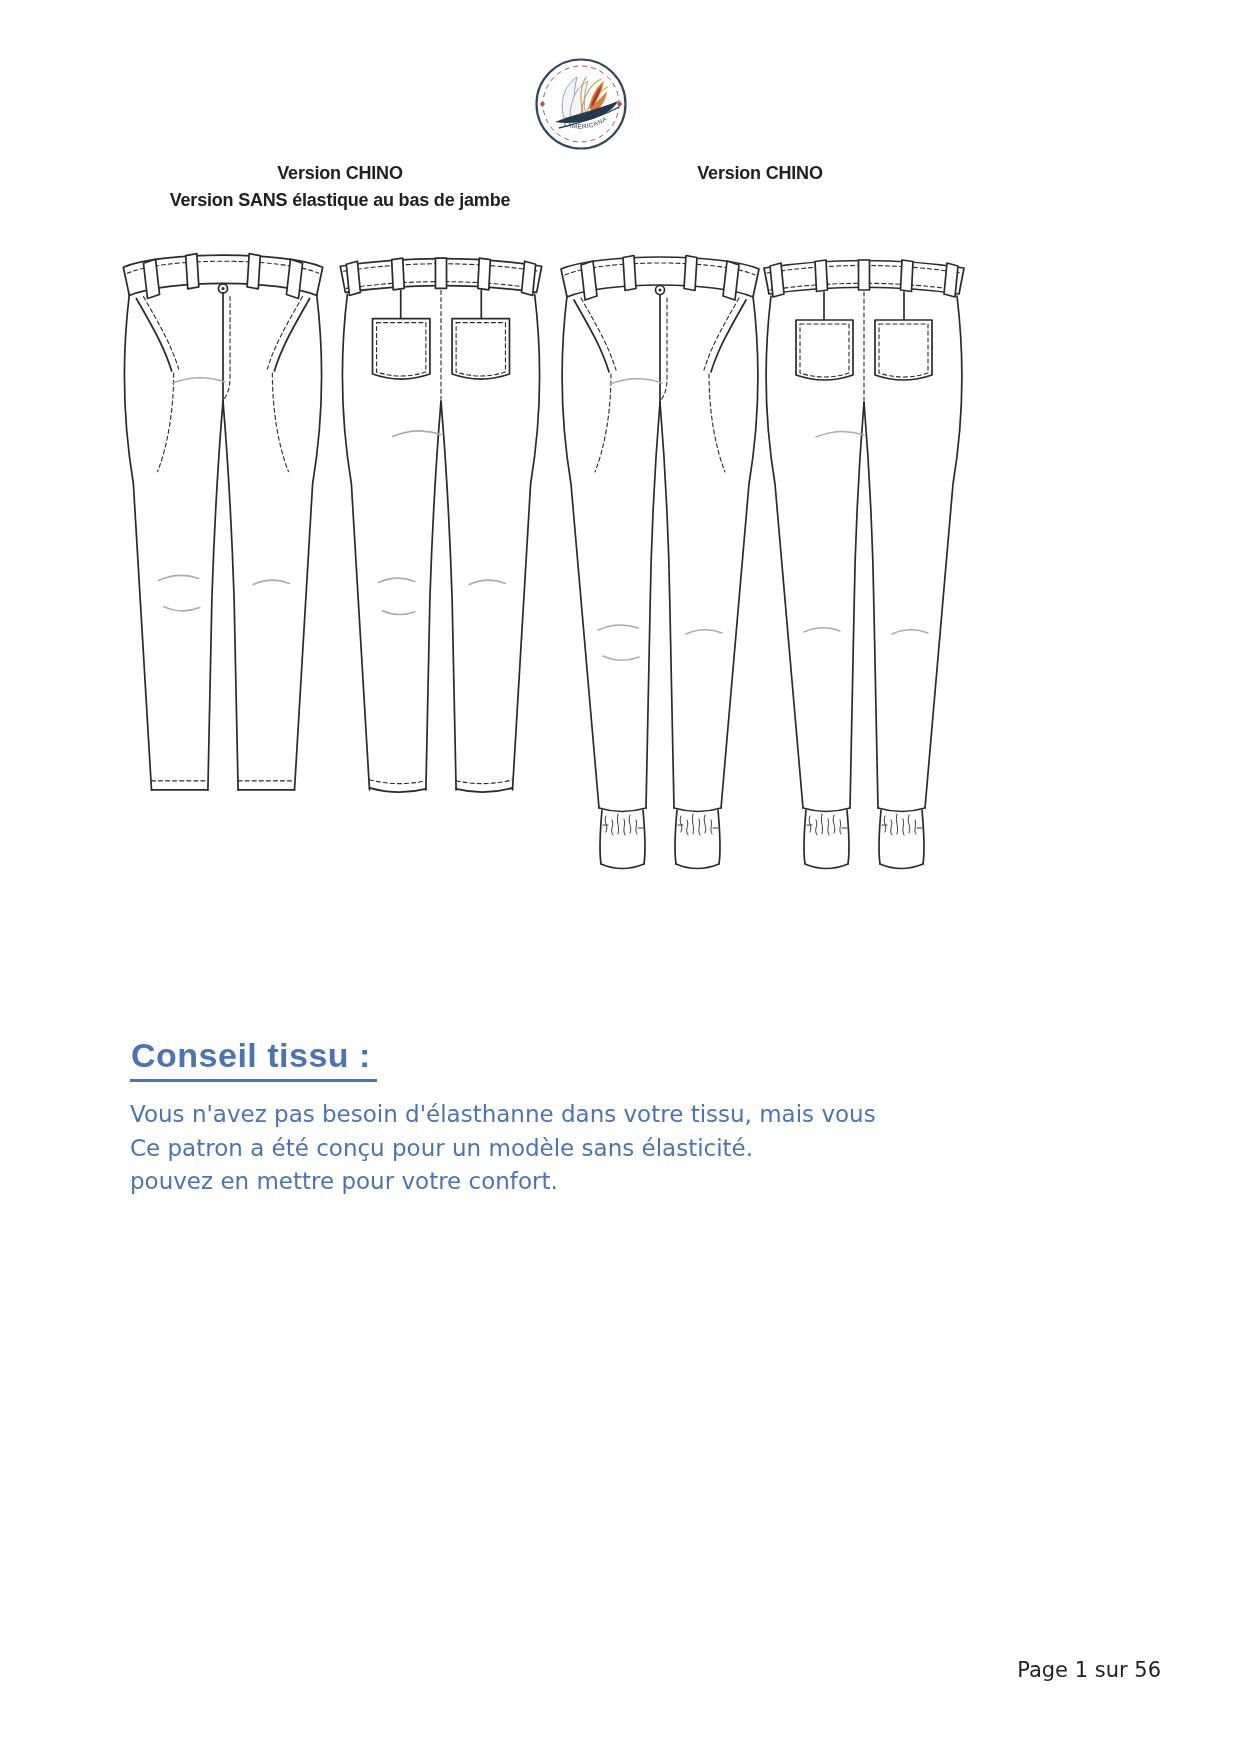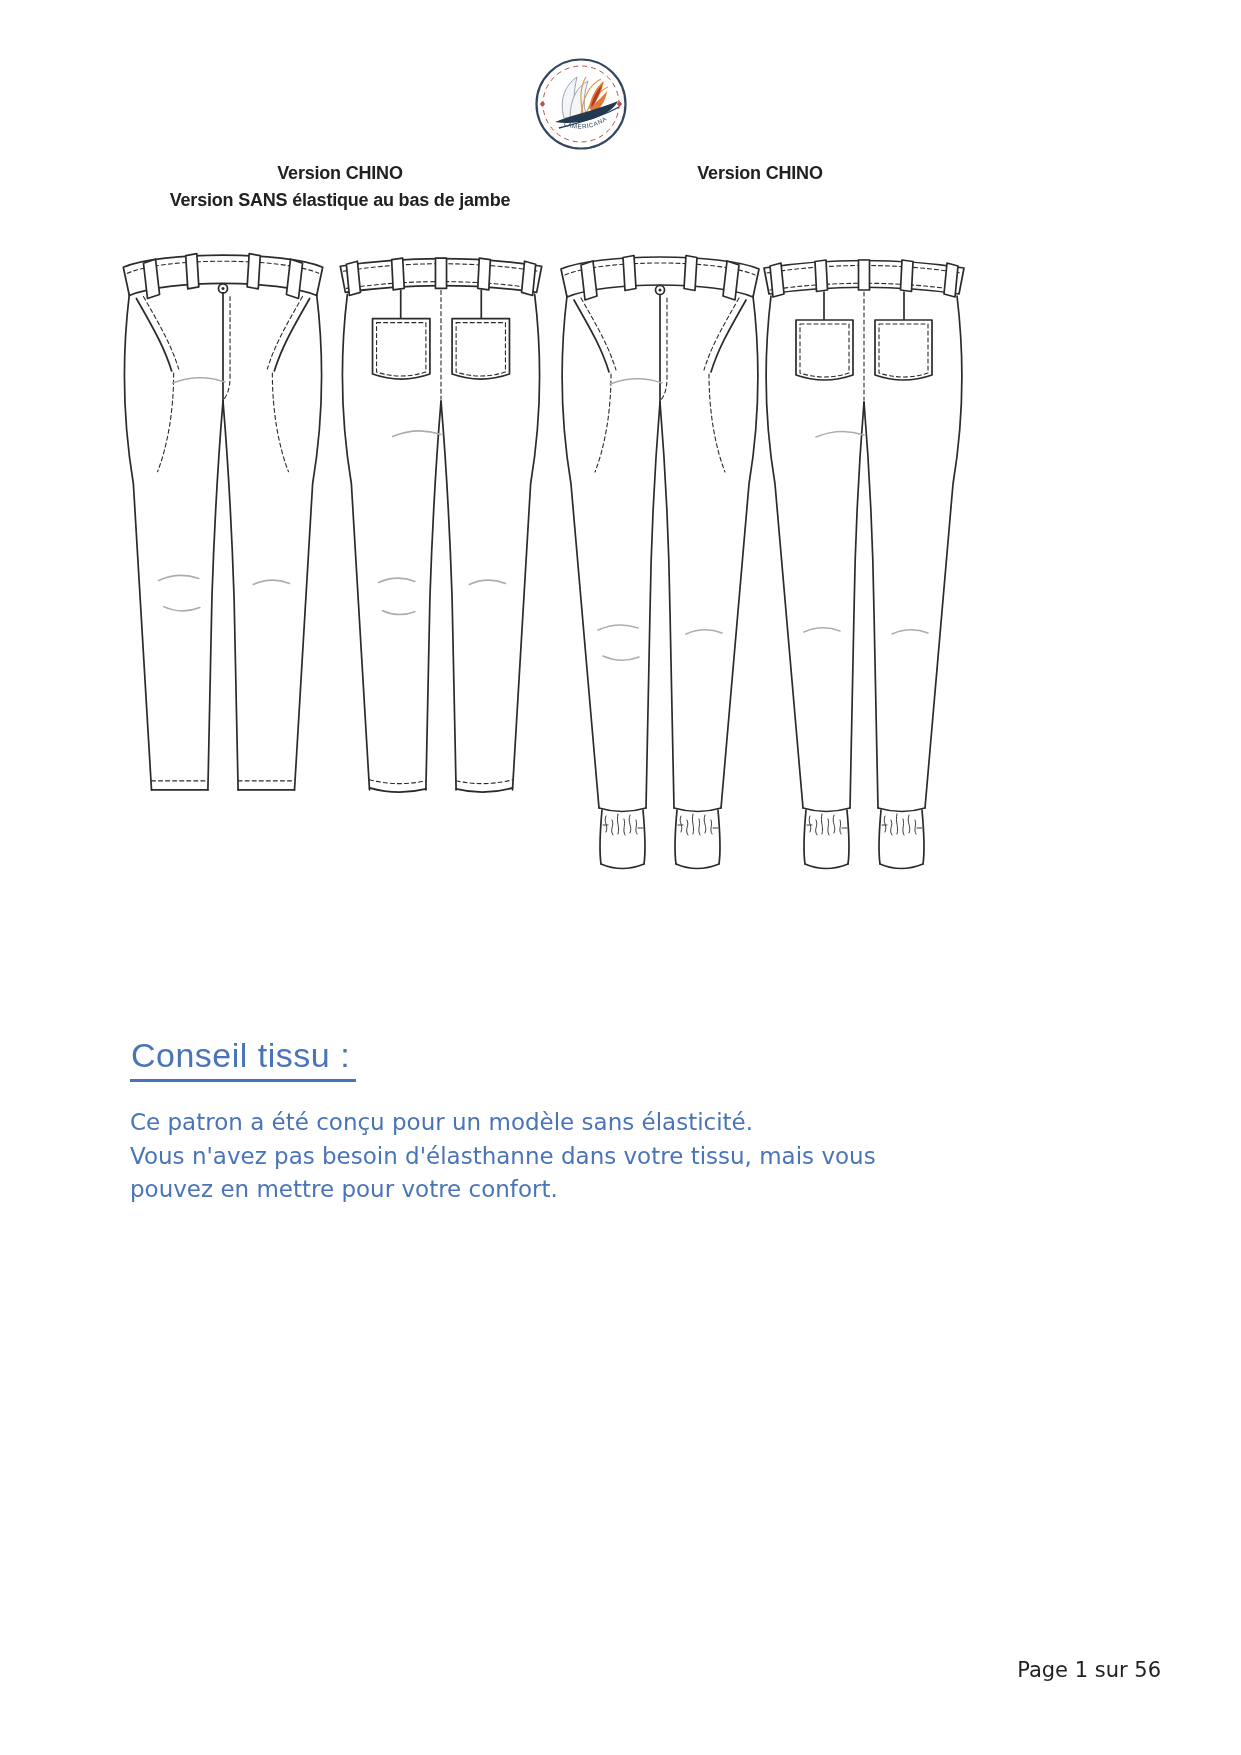--- a/index.html
+++ b/index.html
@@ -17,22 +17,22 @@
 
   
   .fig{position:absolute;}
   #fig1{left:116px;top:230px;width:214px;height:576px;}
   #fig2{left:334px;top:230px;width:214px;height:576px;}
   #fig3{left:554px;top:230px;width:212px;height:652px;}
   #fig4{left:758px;top:230px;width:212px;height:652px;}
 
   
   .conseil{position:absolute;left:130px;top:1036px;width:800px;color:#4a74b8;}
-  .conseil-h{display:inline-block;font-size:34px;font-weight:400;letter-spacing:0.5px;
-             color:#4a74b8;border-bottom:3px solid #4a74b8;padding:0 6px 4px 1px;margin-bottom:24px;text-align:center;}
+  .conseil-h{display:inline-block;font-size:34px;font-weight:700;letter-spacing:0.5px;
+             color:#4a74b8;border-bottom:3px solid #4a74b8;padding:0 6px 4px 1px;margin-bottom:16px;text-align:center;}
   .bodytext{font-family:"DejaVu Sans",sans-serif;font-size:23px;line-height:33.5px;color:#4a74b8;}
 
   
   .footer{position:absolute;left:0;top:1658px;width:1161px;text-align:right;
           font-family:"DejaVu Sans",sans-serif;font-size:21px;color:#1f1f1f;}
 </style>
 </head>
 <body>
 
 <div class="page">
@@ -199,21 +199,21 @@
     <g stroke="#a9adb3" stroke-width="1.6" fill="none" stroke-linecap="round">
       <path d="M58,205 q24,-10 48,-2"></path>
       <path d="M46,400 q18,-8 36,-1"></path>
       <path d="M134,402 q18,-8 36,-1"></path>
     </g>
   </svg>
 
   <div class="conseil">
     <div class="conseil-h">Conseil tissu :</div>
     <div class="bodytext">
+      <div>Vous n'avez pas besoin d'élasthanne dans votre tissu, mais vous</div>
       <div>Ce patron a été conçu pour un modèle sans élasticité.</div>
-      <div>Vous n'avez pas besoin d'élasthanne dans votre tissu, mais vous</div>
       <div>pouvez en mettre pour votre confort.</div>
     </div>
   </div>
 
   <div class="footer">Page 1 sur 56</div>
 
 </div>
 
 </body></html>

